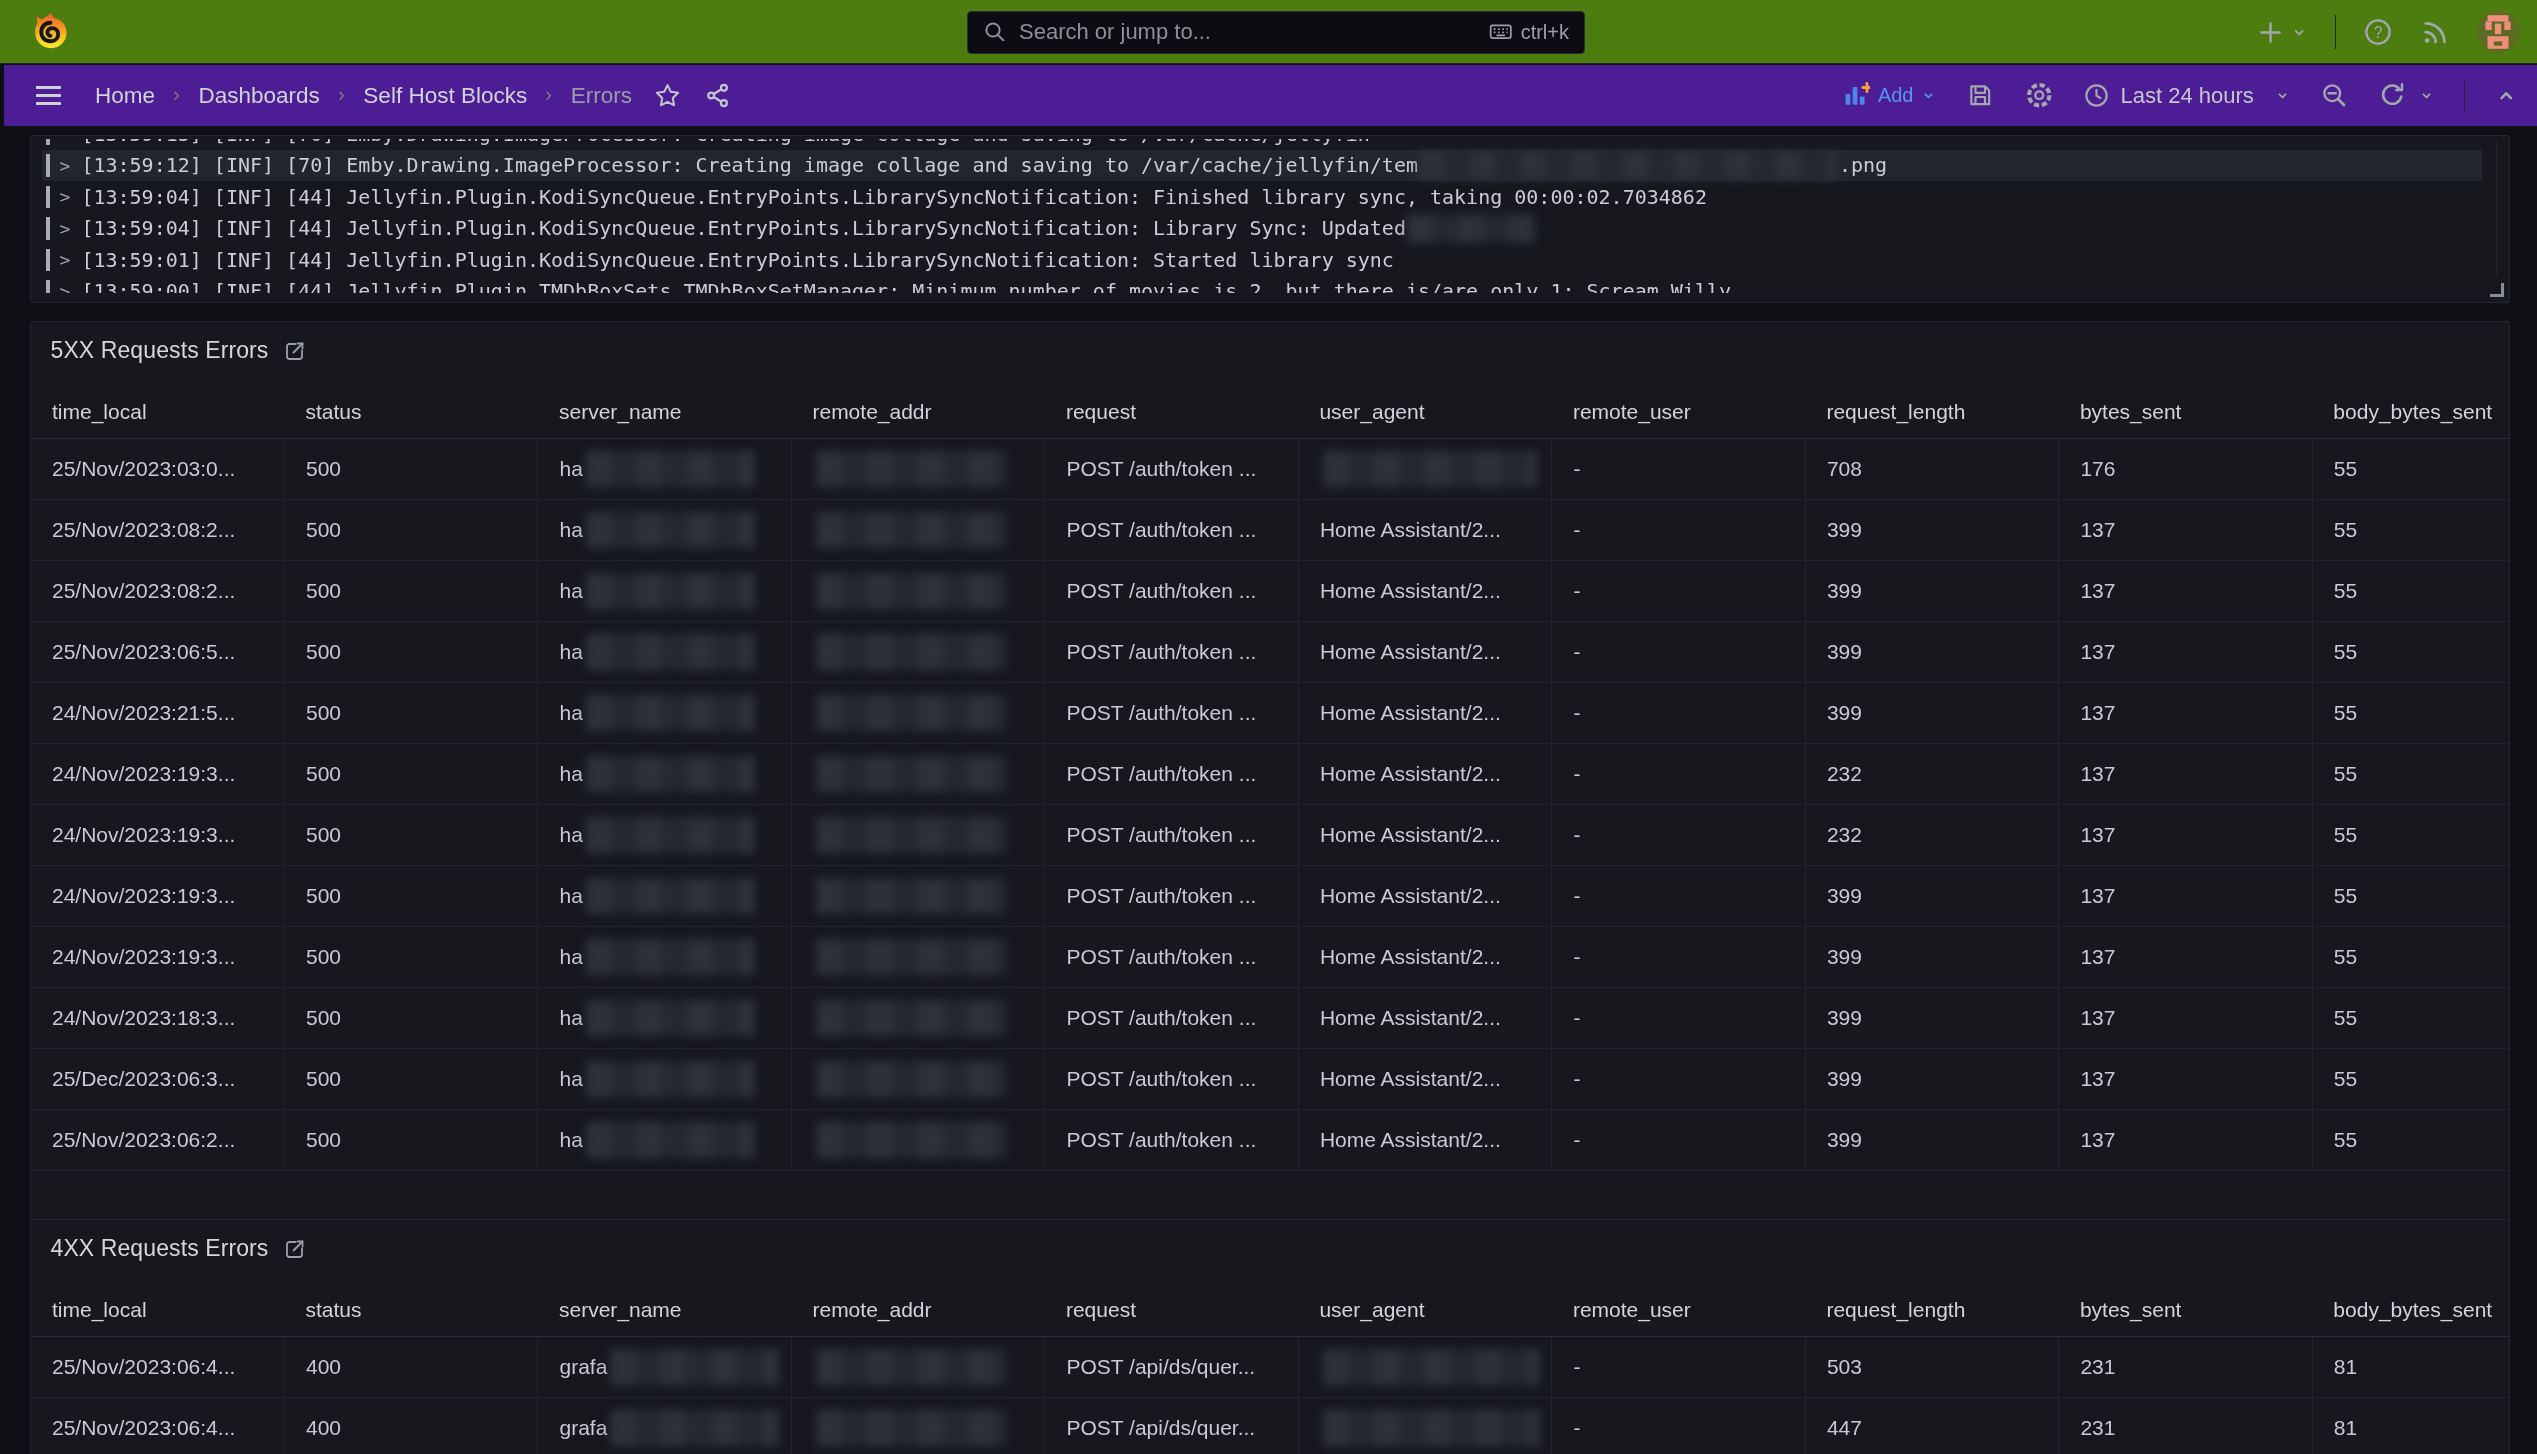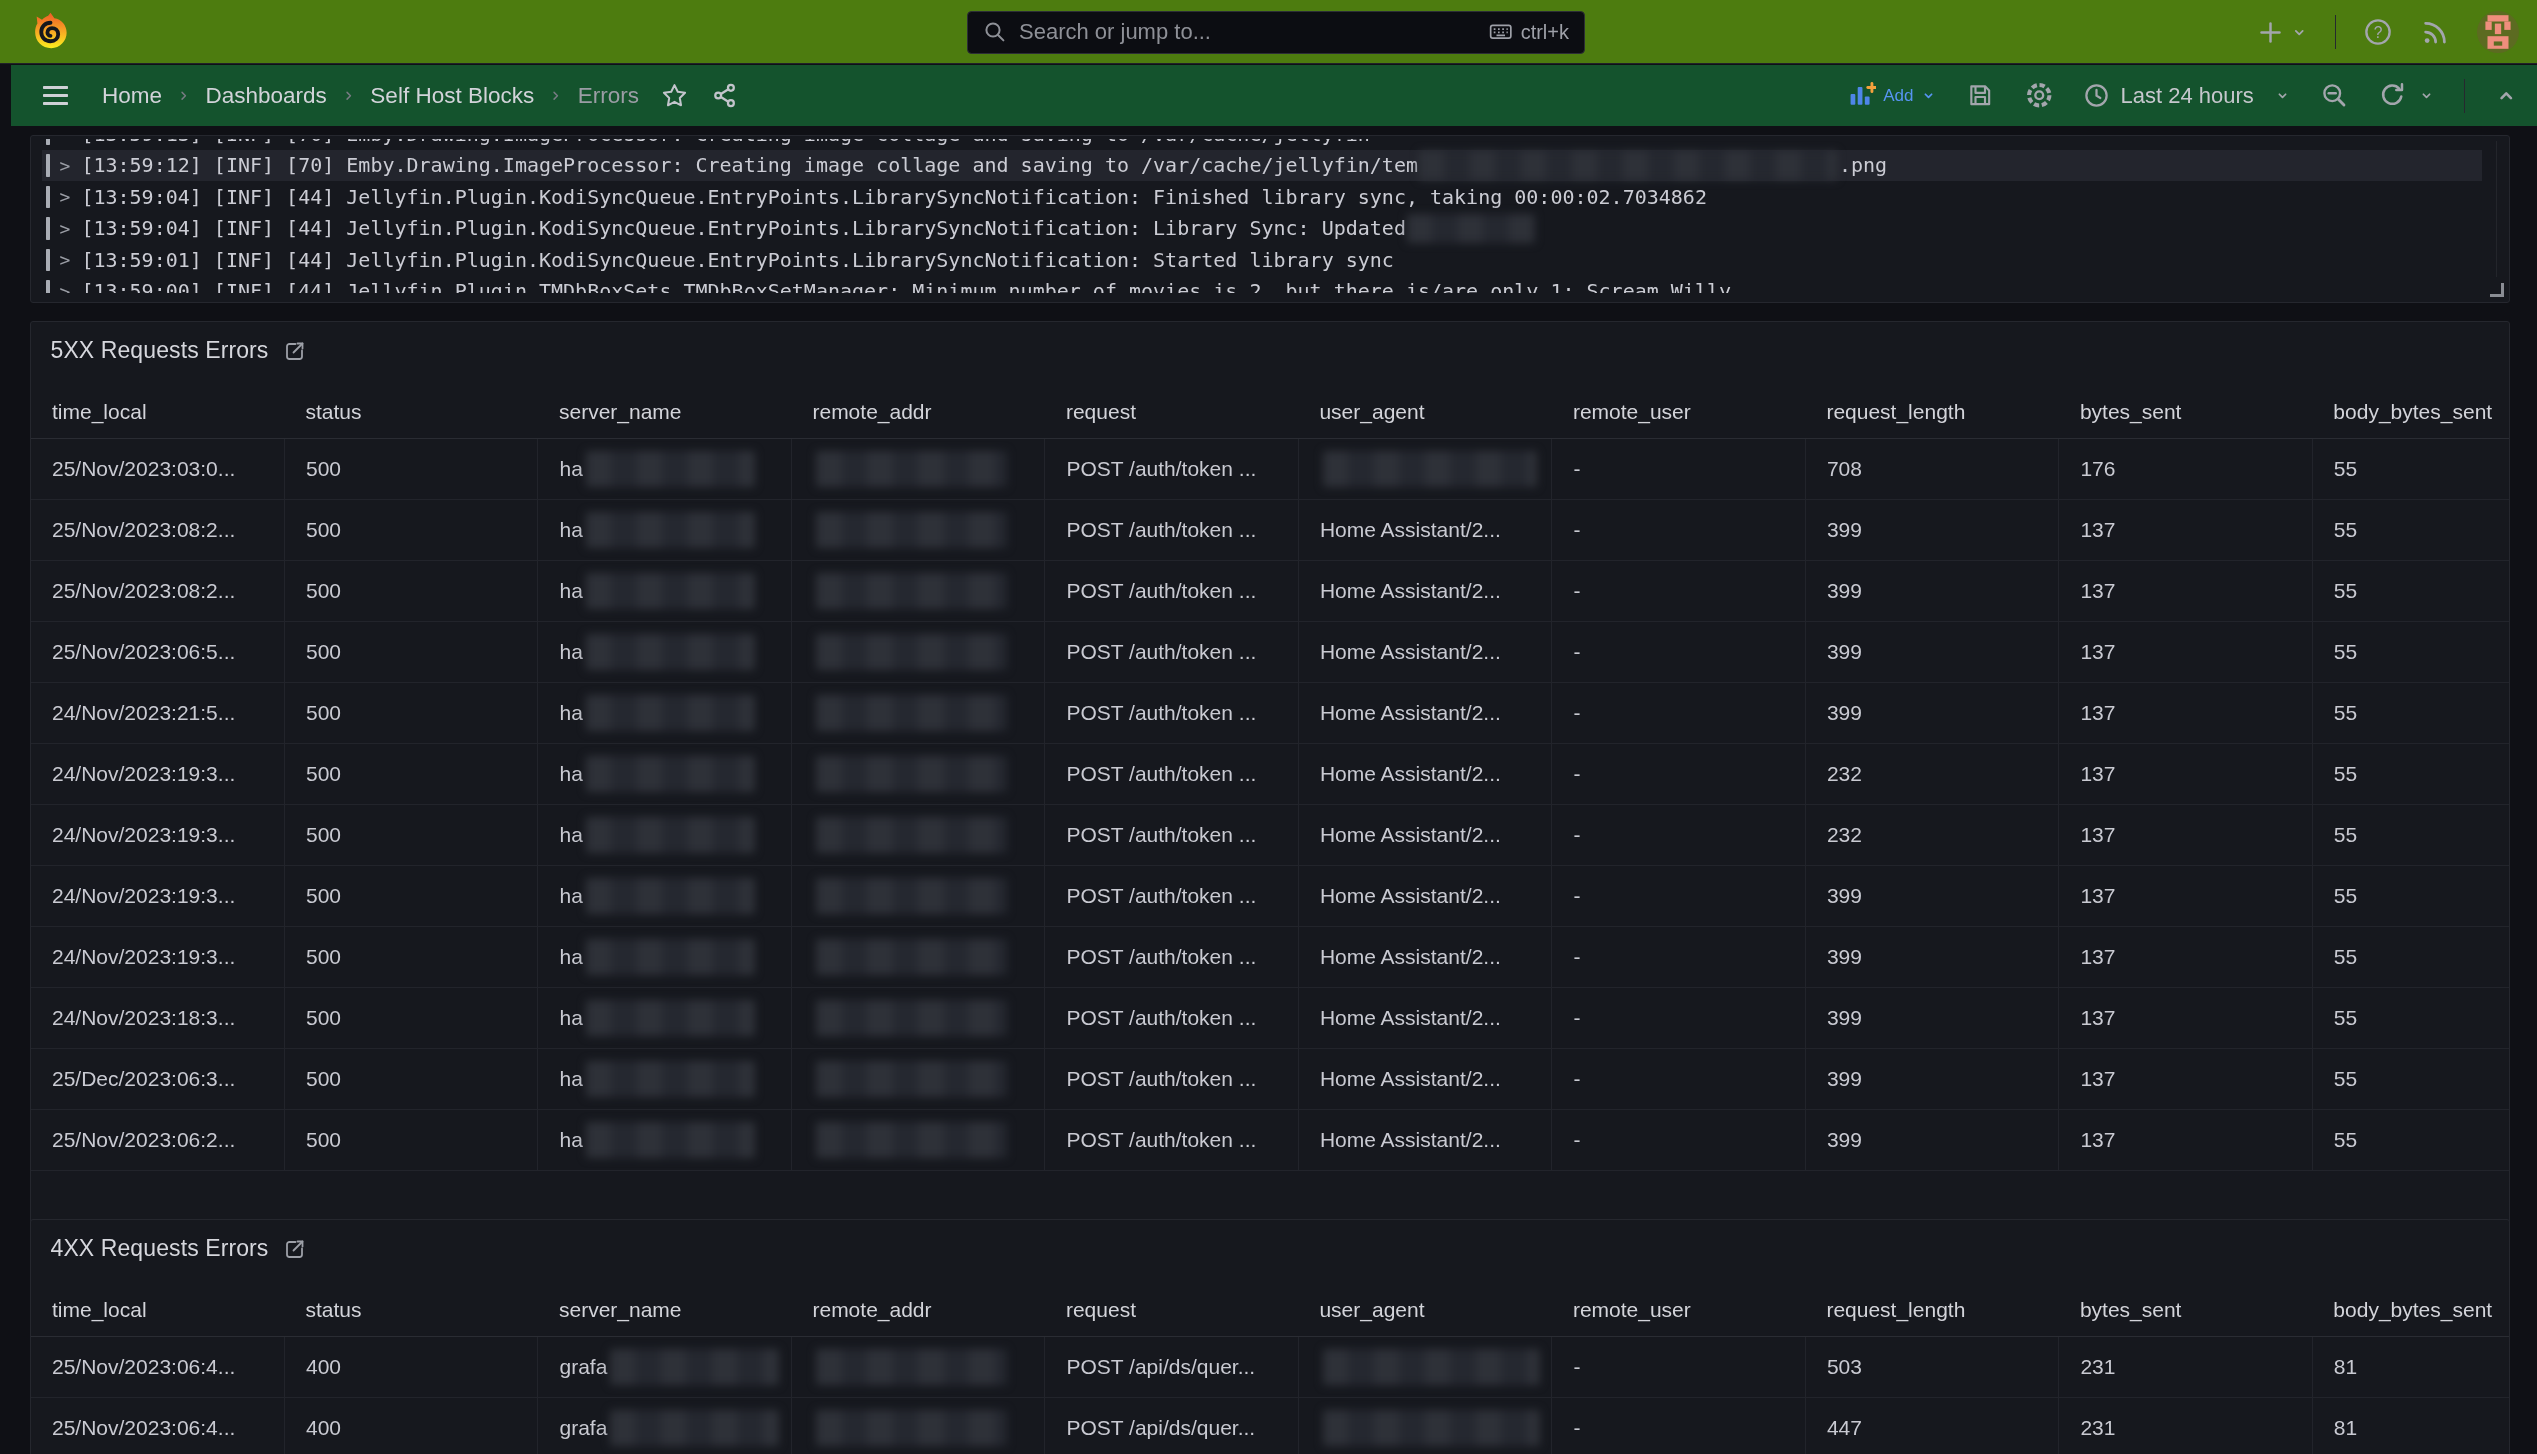--- a/index.html
+++ b/index.html
@@ -21,30 +21,30 @@
     display:flex; align-items:center; padding:0 15px; gap:12px; cursor:text;
   }
   .search .ph { flex:1; color:#8e9097; font-size:22px; }
   .search .kbd { display:flex; align-items:center; gap:7.5px; color:#9ea0a8; font-size:20px; }
   .nav1-right { position:absolute; right:19.5px; top:0; height:64px; display:flex; align-items:center; gap:27px; }
   .plus-group { display:flex; align-items:center; gap:7.5px; cursor:pointer; }
   .vdiv { width:0.7px; height:34px; background:#26282f; }
   .avatar { width:42px; height:42px; border-radius:50%; overflow:hidden; cursor:pointer; }
 
   
-  .nav2 { position:absolute; left:11px; top:65px; right:0; height:61px; background:#14532d; display:flex; align-items:center; }
+  .nav2 { position:absolute; left:4px; top:65px; right:0; height:61px; background:#4c1d95; display:flex; align-items:center; }
   .burger { margin-left:31.5px; cursor:pointer; }
   .burger div { width:25.5px; height:3.4px; background:#cfd1d6; border-radius:0.7px; margin:4.5px 0; }
   .crumbs { margin-left:34px; display:flex; align-items:center; gap:15px; font-size:22.5px; color:#d2d3d9; }
   .crumb { cursor:pointer; white-space:nowrap; }
   .crumb.muted { color:#9b9da5; }
   .crumb-actions { display:flex; align-items:center; gap:24px; margin-left:22.5px; }
   .nav2-right { margin-left:auto; margin-right:21px; display:flex; align-items:center; gap:30px; }
   .add-btn { display:flex; align-items:center; gap:7.5px; cursor:pointer; }
-  .add-btn .lbl { font-size:17px; font-weight:500; color:#5794f2; }
+  .add-btn .lbl { font-size:20px; font-weight:500; color:#5794f2; }
   .timepicker { display:flex; align-items:center; gap:10.5px; cursor:pointer; color:#c6c7cd; font-size:22px; }
   .refresh-group { display:flex; align-items:center; gap:12px; cursor:pointer; }
   .iconbtn { cursor:pointer; }
 
   
   .panel {
     position:absolute; left:30px; width:2480px;
     background:#16181e; border:0.7px solid #25272e; border-radius:3px;
   }
   #logs-panel { top:135px; height:168px; }

